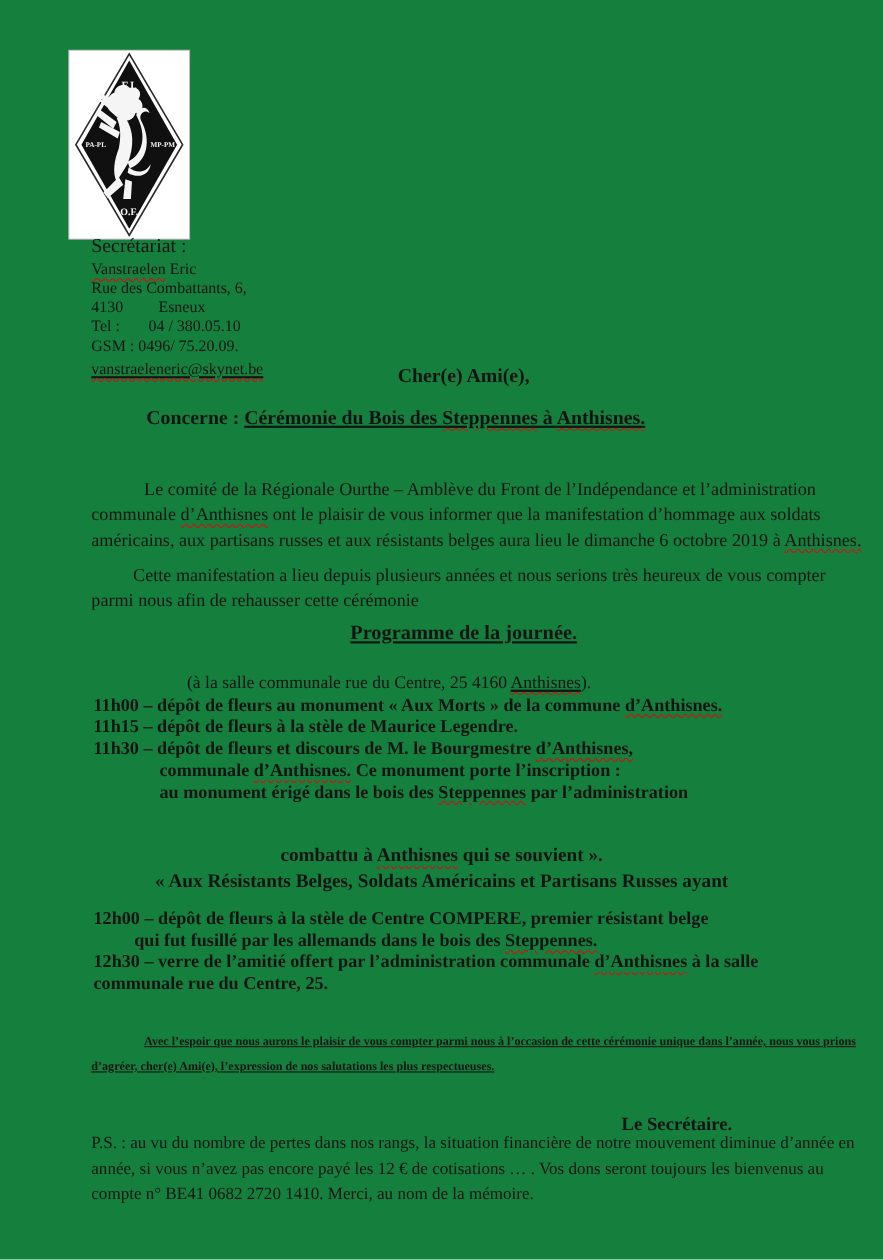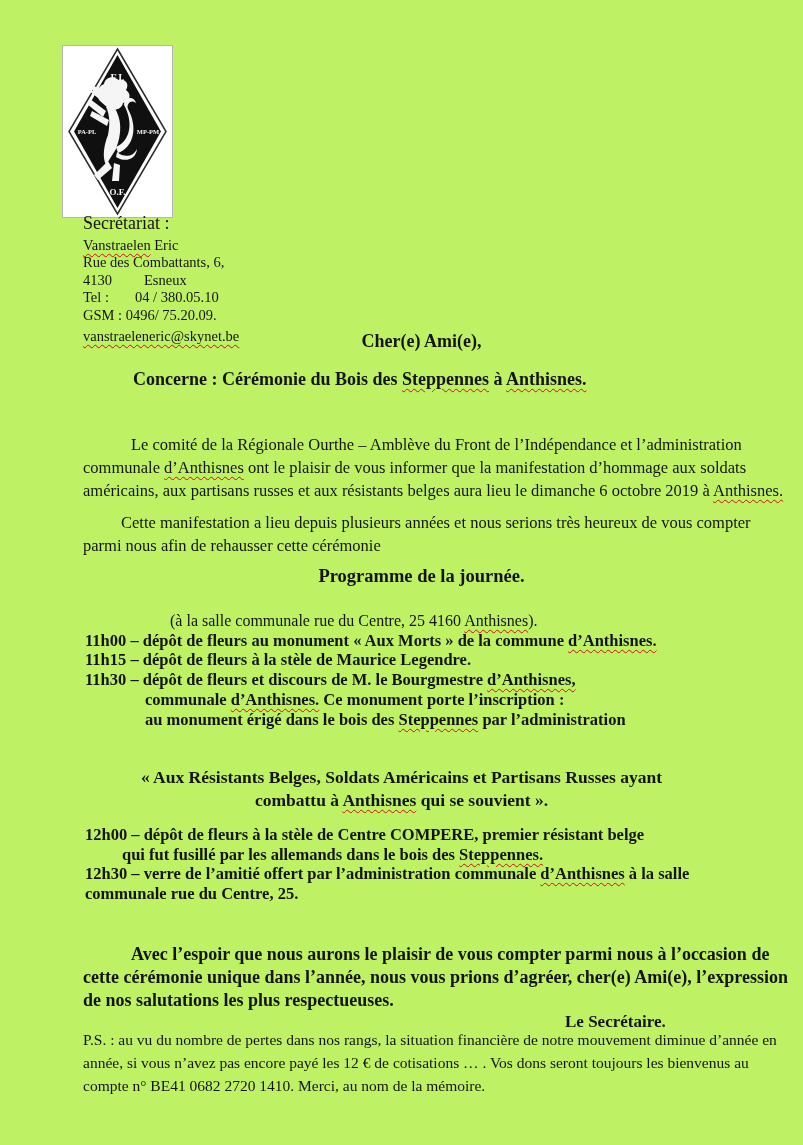--- a/index.html
+++ b/index.html
@@ -3,21 +3,21 @@
 <meta charset="utf-8">
 <style>
   html,body { margin:0; padding:0; background:#ffffff; }
   body {
     width:803px; height:1145px;
     font-family:"Liberation Serif","DejaVu Serif",serif;
     color:#141414;
     position:relative;
     overflow:hidden;
   }
-  .page { position:absolute; inset:0; background:#bef264; }
+  .page { position:absolute; inset:0; background:#15803d; }
 
   
   .logo-box { position:absolute; left:62px; top:45px; width:111px; height:173px; }
   .logo-box svg { display:block; width:111px; height:173px; }
   .logo-box text { font-family:"Liberation Serif","DejaVu Serif",serif; font-weight:bold; fill:#f5f5f5; }
 
   
   .sec { position:absolute; left:83px; top:213px; width:320px; }
   .sec-title { font-size:18px; font-weight:normal; margin-bottom:3px; }
   .sec-line { font-size:14.5px; line-height:17.4px; }
@@ -43,29 +43,29 @@
   .prog-cont { padding-left:60px; }
   .prog-cont2 { padding-left:37px; }
 
   .quote { position:absolute; left:20px; top:766px; width:763px; text-align:center;
     font-size:17.5px; font-weight:bold; line-height:22.5px; }
 
   .program2 { position:absolute; left:85px; top:825px; width:712px;
     font-size:16.5px; font-weight:bold; line-height:19.7px; }
 
   .closing { position:absolute; left:83px; top:925px; width:708px;
-    font-size:18px; font-weight:bold; line-height:23px; text-indent:48px; }
+    font-size:11px; font-weight:bold; line-height:23px; text-indent:48px;text-decoration:underline; }
 
   .signature { position:absolute; left:565px; top:993px; font-size:17px; font-weight:bold;margin-top:19px; }
 
   .ps { position:absolute; left:83px; top:1012px; width:710px;
     font-size:15.5px; line-height:23px; }
 
   
-  .u { text-decoration-thickness:1.5px; text-underline-offset:2px; }
+  .u { text-decoration:underline; text-decoration-thickness:1.5px; text-underline-offset:2px; }
   .sq { text-decoration:underline; text-decoration-style:wavy; text-decoration-color:#cc1111;
         text-decoration-thickness:1px; text-underline-offset:3px; -webkit-text-decoration:underline wavy #cc1111; }
 </style>
 </head>
 <body>
 
 <div class="page">
 
   <div class="logo-box">
     <svg viewBox="0 0 111 173">
@@ -116,22 +116,22 @@
   <div class="program">
     <div class="prog-note"><span>(à la salle communale rue du Centre, 25 4160 </span><span class="u"><span class="sq">Anthisnes</span></span><span>).</span></div>
     <div><span>11h00 – dépôt de fleurs au monument « Aux Morts » de la commune </span><span class="sq">d’Anthisnes.</span></div>
     <div>11h15 – dépôt de fleurs à la stèle de Maurice Legendre.</div>
     <div><span>11h30 – dépôt de fleurs et discours de M. le Bourgmestre </span><span class="sq">d’Anthisnes,</span></div>
     <div class="prog-cont"><span>communale </span><span class="sq">d’Anthisnes.</span><span> Ce monument porte l’inscription :</span></div>
     <div class="prog-cont"><span>au monument érigé dans le bois des </span><span class="sq">Steppennes</span><span> par l’administration</span></div>
   </div>
 
   <div class="quote">
+    <div><span>combattu à </span><span class="sq">Anthisnes</span><span> qui se souvient ».</span></div>
     <div>« Aux Résistants Belges, Soldats Américains et Partisans Russes ayant</div>
-    <div><span>combattu à </span><span class="sq">Anthisnes</span><span> qui se souvient ».</span></div>
   </div>
 
   <div class="program2">
     <div>12h00 – dépôt de fleurs à la stèle de Centre COMPERE, premier résistant belge</div>
     <div class="prog-cont2"><span>qui fut fusillé par les allemands dans le bois des </span><span class="sq">Steppennes.</span></div>
     <div><span>12h30 – verre de l’amitié offert par l’administration communale </span><span class="sq">d’Anthisnes</span><span> à la salle</span></div>
     <div>communale rue du Centre, 25.</div>
   </div>
 
   <p class="closing">Avec l’espoir que nous aurons le plaisir de vous compter parmi nous à l’occasion de cette cérémonie unique dans l’année, nous vous prions d’agréer, cher(e) Ami(e), l’expression de nos salutations les plus respectueuses.</p>

